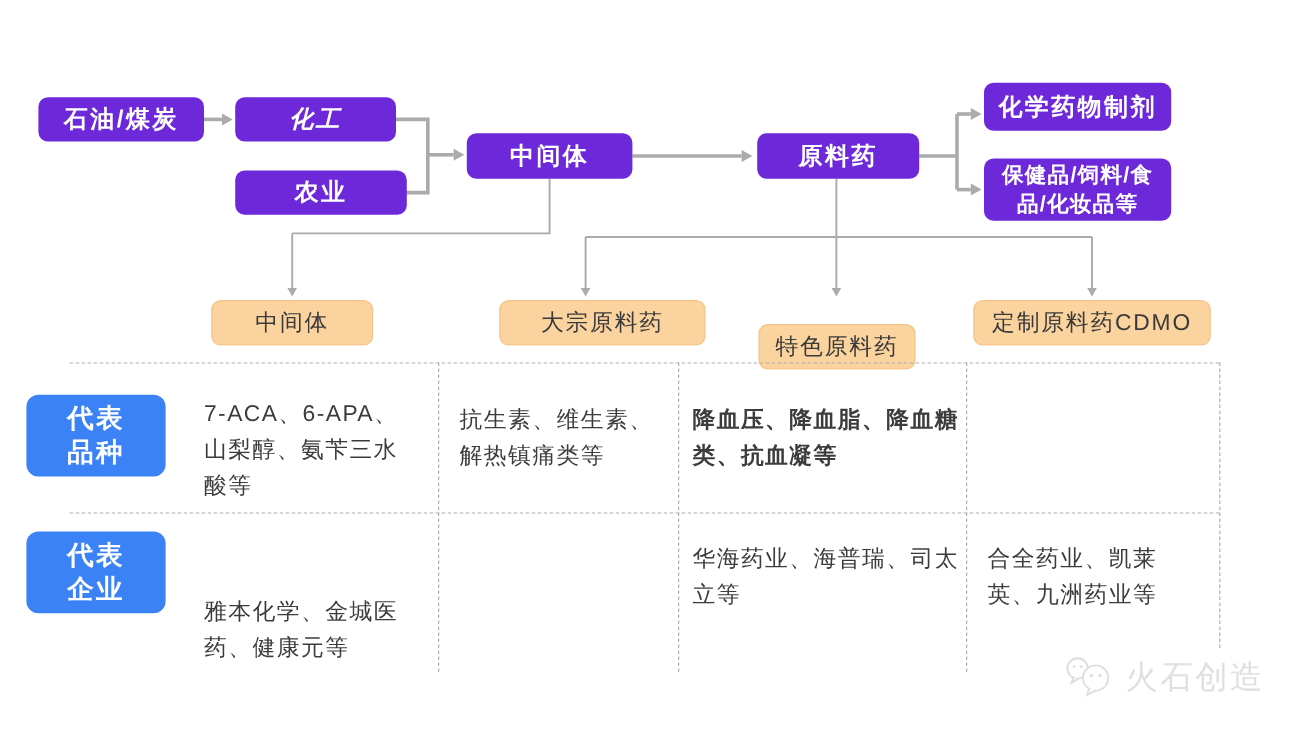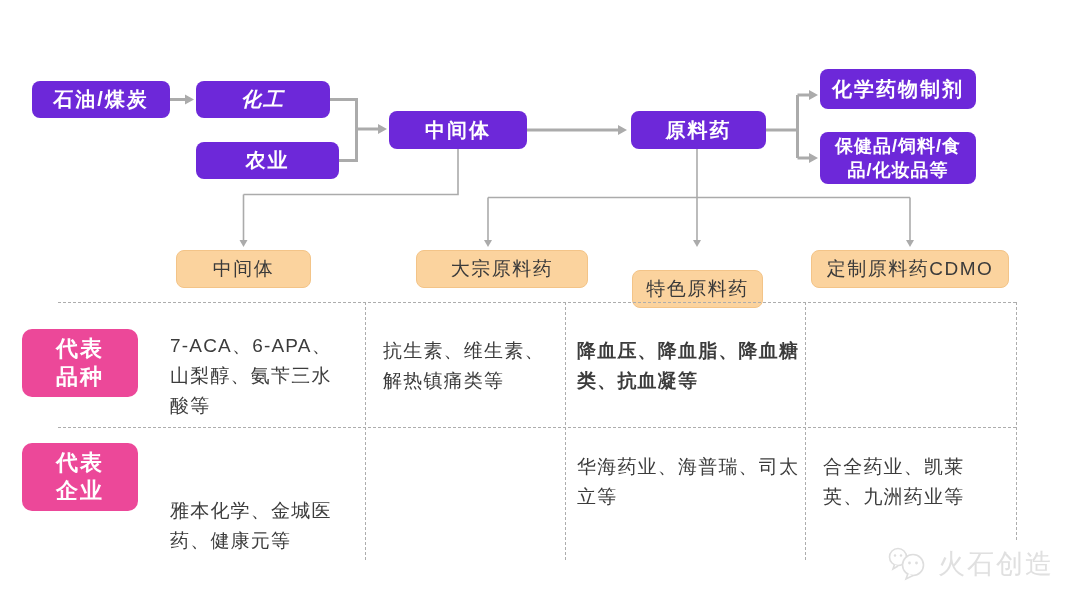--- a/index.html
+++ b/index.html
@@ -6,21 +6,21 @@
   #canvas{
     position:relative;width:1080px;height:608px;background:#ffffff;overflow:hidden;
     font-family:"Liberation Sans","DejaVu Sans",sans-serif;
   }
   
   .box{position:absolute;display:flex;align-items:center;justify-content:center;
        text-align:center;box-sizing:border-box;border-radius:8px;}
   .box-orange{background:#6d28d9;color:#ffffff;font-weight:bold;font-size:20px;letter-spacing:2px;}
   .box-orange.small-text{font-size:18px;letter-spacing:1px;line-height:24px;}
   .box-peach{background:#FBD39E;color:#3A3A3A;font-size:19px;letter-spacing:1.5px;border:1px solid #F3C488;}
-  .box-gray{background:#ec4899;color:#ffffff;font-weight:bold;font-size:22px;
+  .box-gray{background:#3b82f6;color:#ffffff;font-weight:bold;font-size:22px;
             line-height:28px;letter-spacing:2px;border-radius:10px;}
   .wrap-narrow{width:60px;white-space:normal;}
   
   #connector-layer{position:absolute;left:0;top:0;width:1080px;height:608px;}
   
   .dash-h{position:absolute;height:0;border-top:1px dashed #ADADAD;}
   .dash-v{position:absolute;width:0;border-left:1px dashed #ADADAD;}
   
   .cell{position:absolute;color:#3C3C3C;font-size:19px;line-height:30px;letter-spacing:1.2px;}
   

